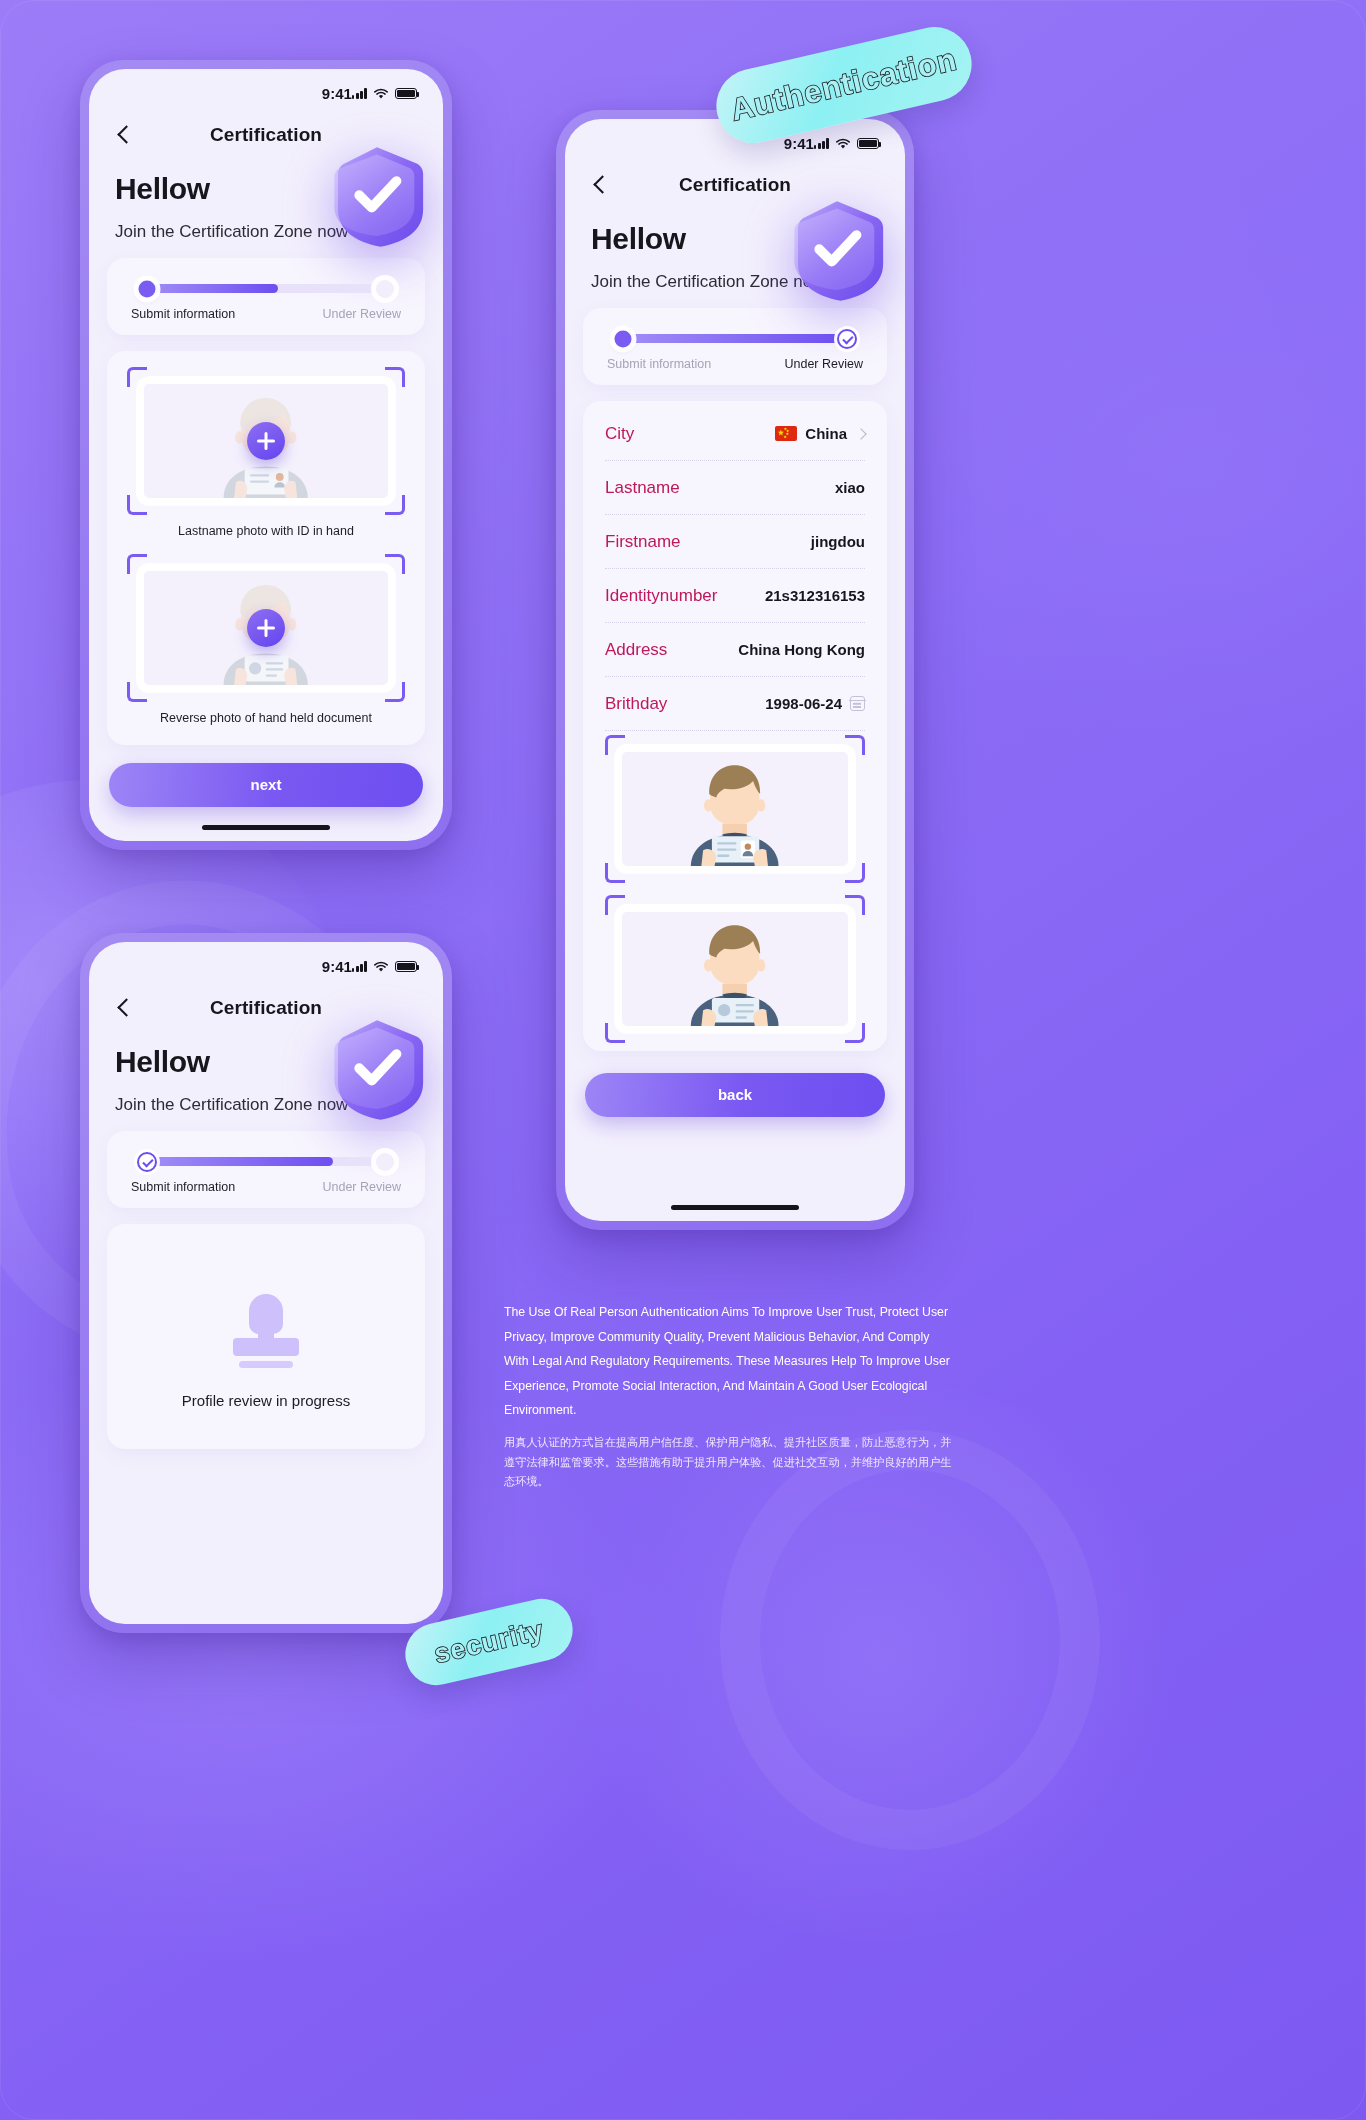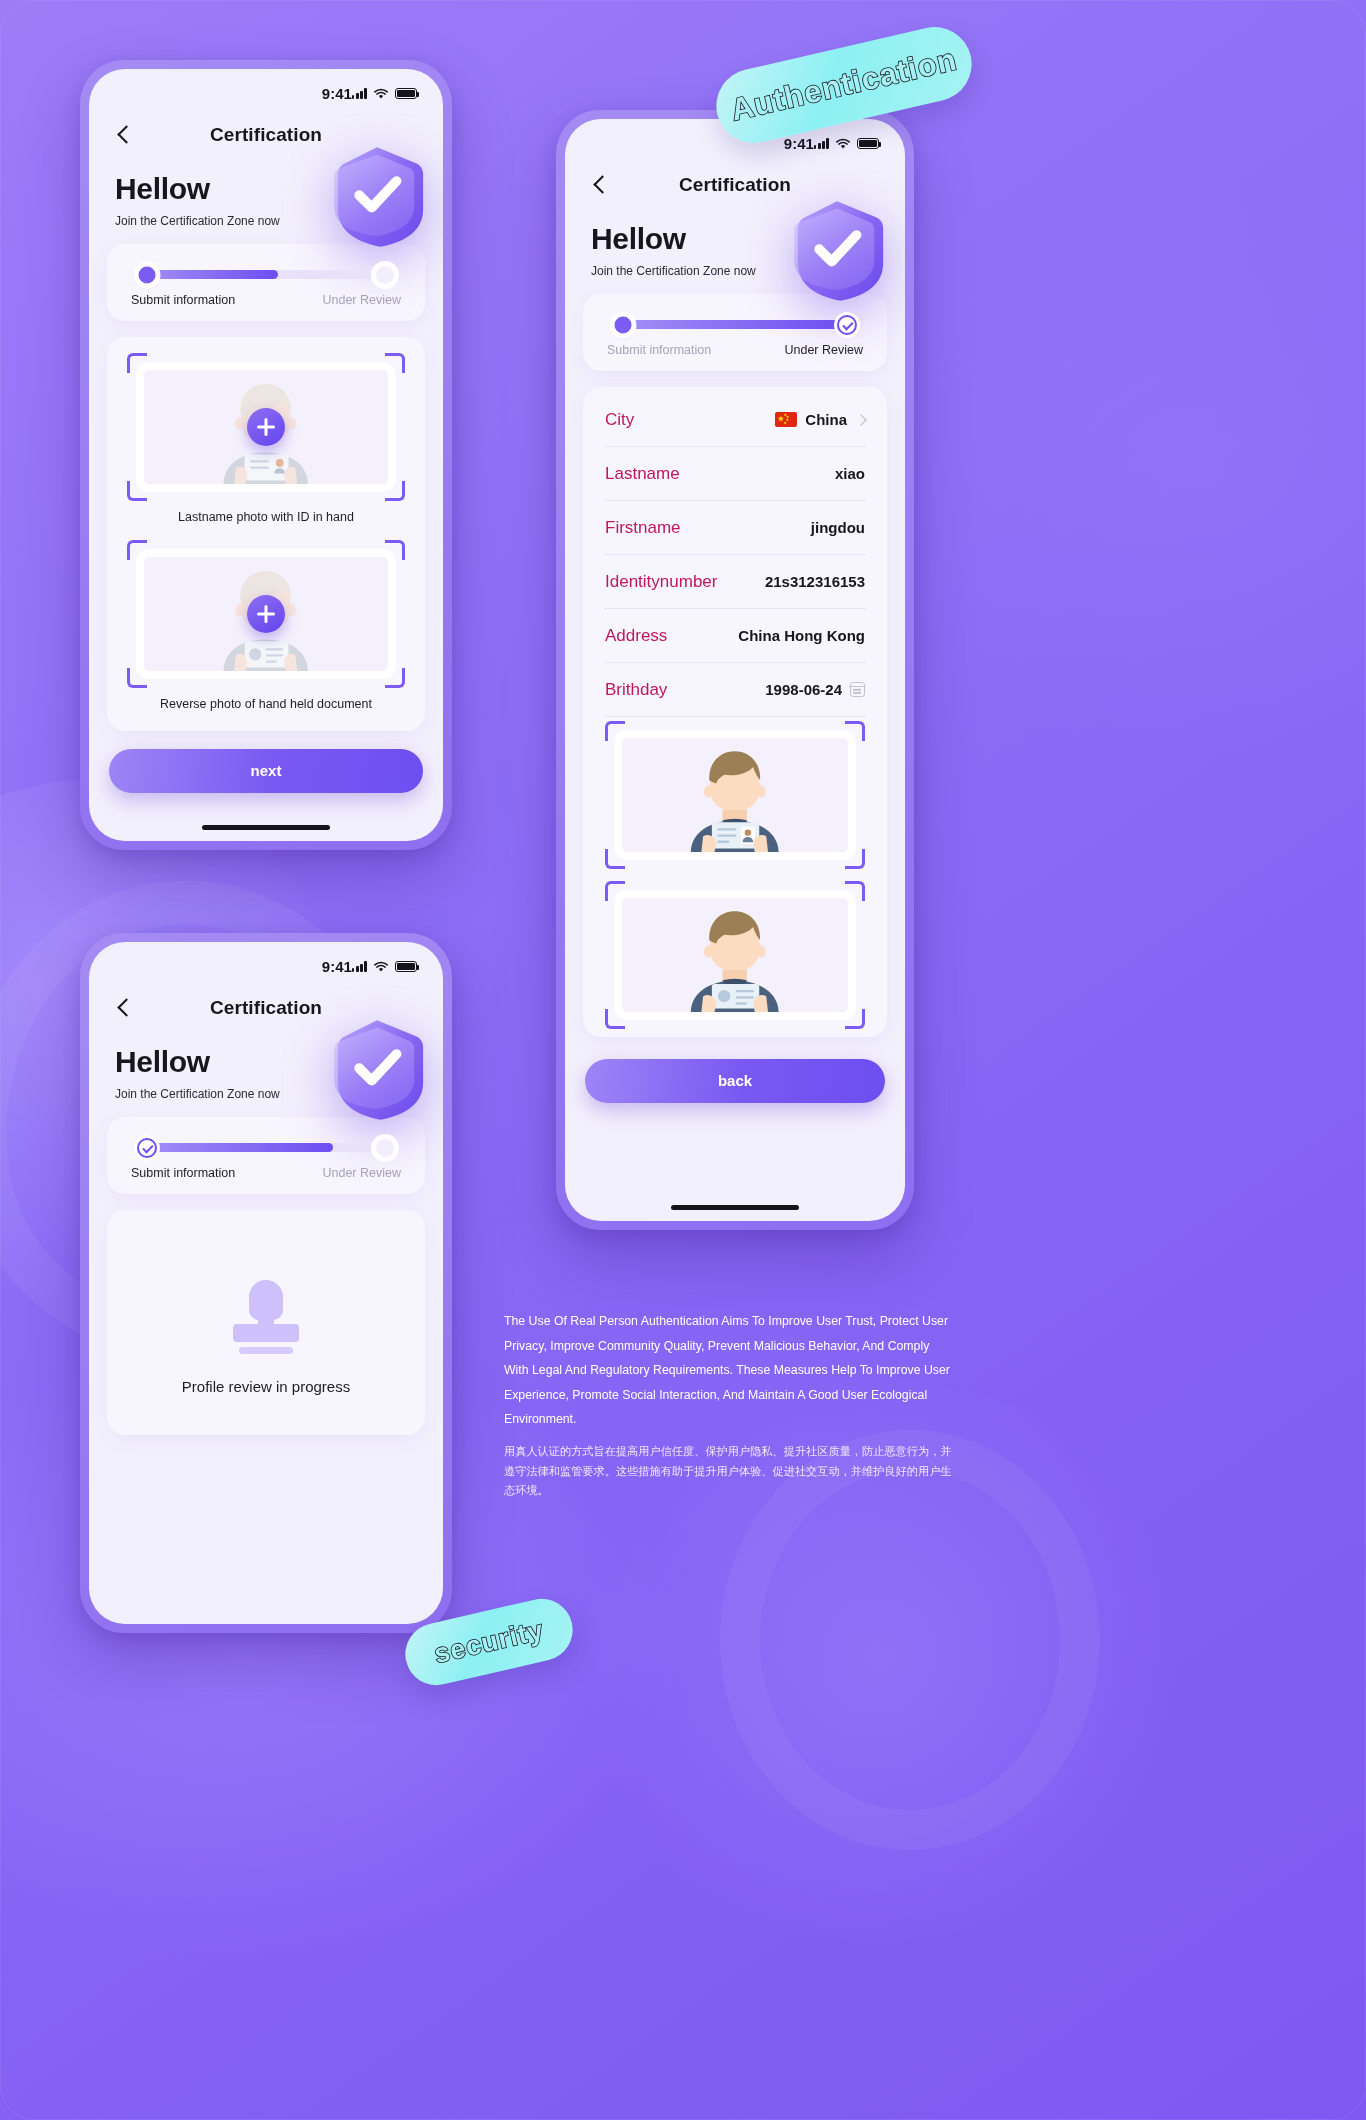--- a/index.html
+++ b/index.html
@@ -83,21 +83,21 @@
     transform: rotate(45deg);
   }
   .nav-title {
     text-align:center; line-height:46px; font-size:19px; font-weight:700; color:#17161c;
     letter-spacing:.1px;
   }
 
   
   .hero { position:relative; padding: 14px 26px 0 26px; }
   .hero h1 { font-size:30px; font-weight:700; color:#17161c; letter-spacing:-.3px; }
-  .hero p  { margin-top:8px; font-size:12px; color:#2c2b33; }
+  .hero p  { margin-top:16px; font-size:17px; color:#2c2b33; }
 
   
   .shield {
     position:absolute; width:108px; height:110px; pointer-events:none;
     filter: drop-shadow(0 14px 26px rgba(110,70,230,.45));
   }
   .shield svg { width:100%; height:100%; display:block; }
 
   
   .card {
@@ -263,21 +263,21 @@
   #sticker-auth span { font-size: 31px; }
   #sticker-sec {
     left: 404px; top: 1611px; width: 170px; height: 62px; transform: rotate(-13deg);
   }
   #sticker-sec span { font-size: 27px; }
 
   
   #footer-text {
     position:absolute; left:504px; top:1300px; width: 450px;
   }
-  #footer-text .en { color:#ffffff; font-size:12.3px; line-height:2.0;margin-top:9px; }
+  #footer-text .en { color:#ffffff; font-size:12.3px; line-height:2.0; }
   #footer-text .cn { color:#efe9ff; font-size:11.2px; line-height:1.75; margin-top:10px; }
 </style>
 </head>
 <body>
 
 <div id="page-round">
   <div class="deco-blob blob-a"></div>
   <div class="deco-blob blob-b"></div>
   <div class="deco-ring"></div>
   <div class="deco-ring2"></div>

